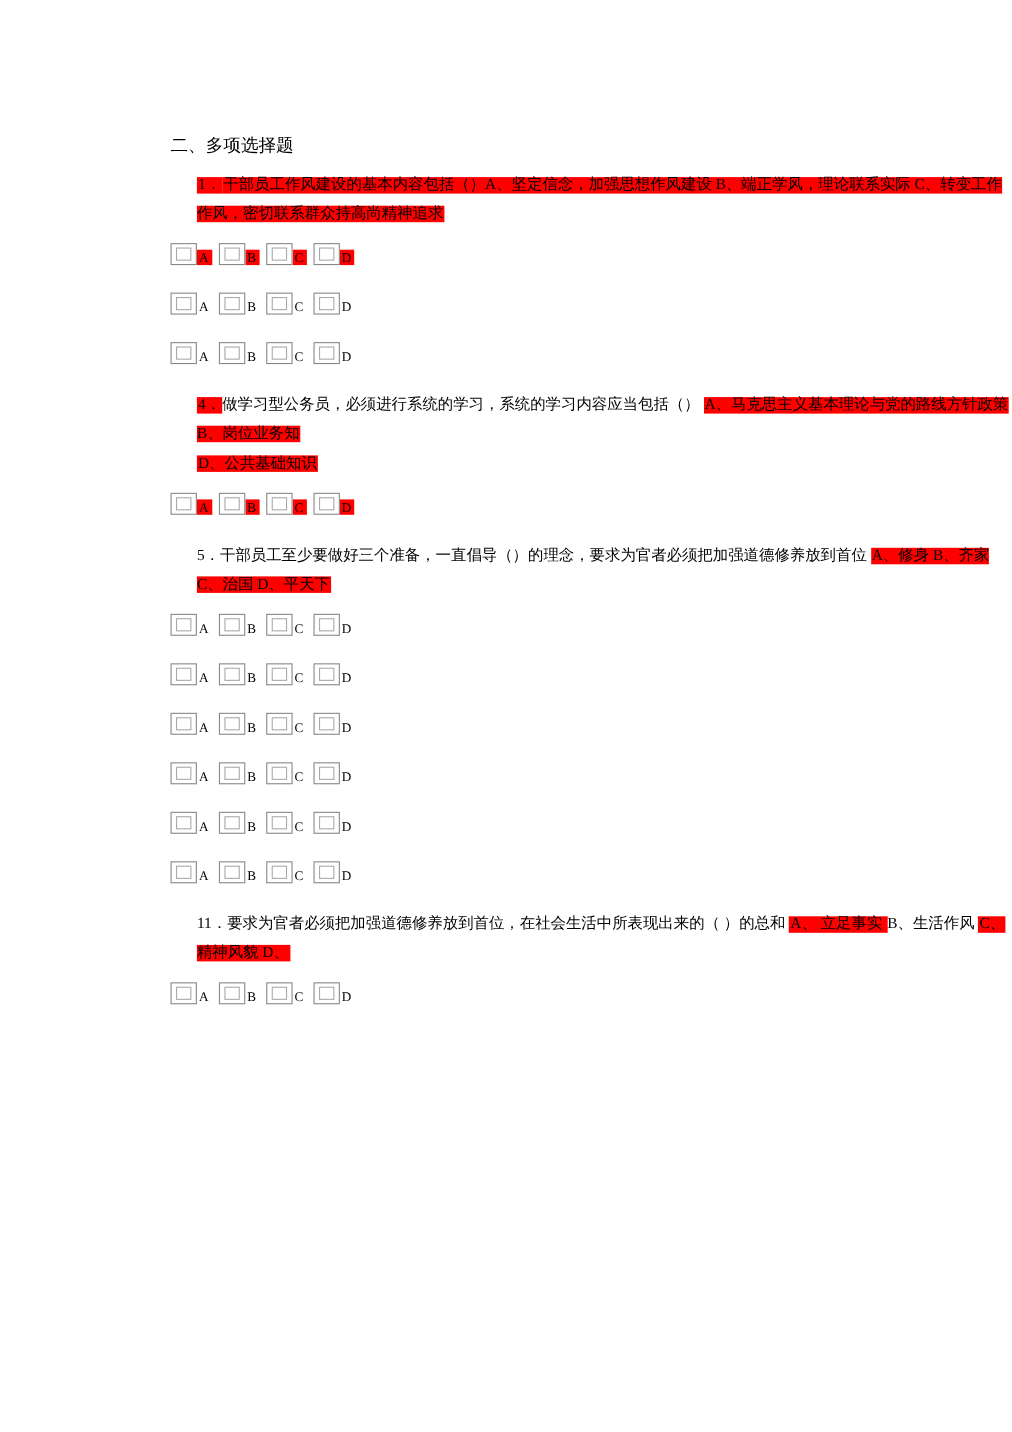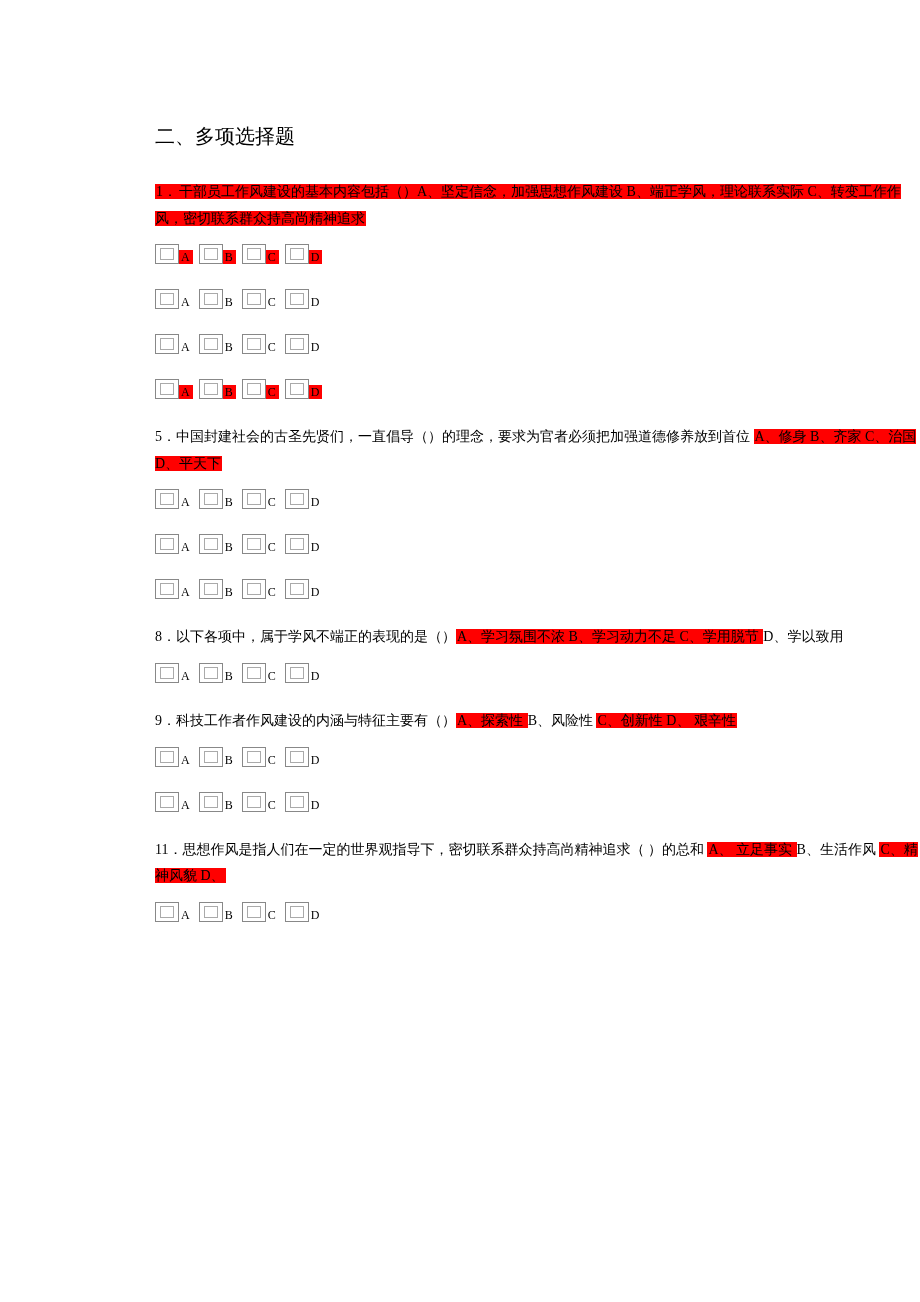--- a/index.html
+++ b/index.html
@@ -8,31 +8,32 @@
     line-height: 1.6;
     margin: 0;
     padding: 120px 0 60px 155px;
     background: #fff;
     color: #000;
     width: 920px;
     box-sizing: border-box;
     overflow: hidden;
   }
   .section-title {
-    font-size: 20px;
-    margin-bottom: 27px;
+    font-size: 16px;
+    margin-bottom: 10px;
   }
   .question {
     margin-bottom: 15px;
     white-space: nowrap;
   }
   .qtext {
     margin-bottom: 12px;
     line-height: 1.9;
     white-space: normal;
+    margin-left: 24px;
   }
   .hl {
     background: #ff0000;
     color: #000;
     padding: 0 1px;
   }
   .opts {
     display: flex;
     gap: 6px;
     margin-bottom: 25px;
@@ -130,164 +131,163 @@
           <span class="cbox"></span>
           <span class="olabel">C</span>
         </div>
         <div class="opt">
           <span class="cbox"></span>
           <span class="olabel">D</span>
         </div>
       </div>
     </div>
     <div class="question">
+      <div class="qtext"><span class="hl">4．</span><span>做学习型公务员，必须进行系统的学习，系统的学习内容应当包括（） </span><span class="hl">A、马克思主义基本理论与党的路线方针政策 B、岗位业务知</span><br><span class="hl">D、公共基础知识</span></div>
       <div class="opts">
         <div class="opt">
           <span class="cbox"></span>
           <span class="olabel hl">A</span>
         </div>
         <div class="opt">
           <span class="cbox"></span>
           <span class="olabel hl">B</span>
         </div>
         <div class="opt">
           <span class="cbox"></span>
           <span class="olabel hl">C</span>
         </div>
         <div class="opt">
           <span class="cbox"></span>
           <span class="olabel hl">D</span>
         </div>
       </div>
     </div>
     <div class="question">
-      <div class="qtext"><span>5．</span><span>中国封建社会的古圣先贤们，一直倡导（）的理念，要求为官者必须把加强道德修养放到首位 </span><span class="hl">A、修身 B、齐家 C、治国 D、平天下</span></div>
-      <div class="opts">
-        <div class="opt">
-          <span class="cbox"></span>
-          <span class="olabel">A</span>
-        </div>
-        <div class="opt">
-          <span class="cbox"></span>
-          <span class="olabel">B</span>
-        </div>
-        <div class="opt">
-          <span class="cbox"></span>
-          <span class="olabel">C</span>
-        </div>
-        <div class="opt">
-          <span class="cbox"></span>
-          <span class="olabel">D</span>
-        </div>
-      </div>
-    </div>
-    <div class="question">
-      <div class="opts">
-        <div class="opt">
-          <span class="cbox"></span>
-          <span class="olabel">A</span>
-        </div>
-        <div class="opt">
-          <span class="cbox"></span>
-          <span class="olabel">B</span>
-        </div>
-        <div class="opt">
-          <span class="cbox"></span>
-          <span class="olabel">C</span>
-        </div>
-        <div class="opt">
-          <span class="cbox"></span>
-          <span class="olabel">D</span>
-        </div>
-      </div>
-    </div>
-    <div class="question">
-      <div class="opts">
-        <div class="opt">
-          <span class="cbox"></span>
-          <span class="olabel">A</span>
-        </div>
-        <div class="opt">
-          <span class="cbox"></span>
-          <span class="olabel">B</span>
-        </div>
-        <div class="opt">
-          <span class="cbox"></span>
-          <span class="olabel">C</span>
-        </div>
-        <div class="opt">
-          <span class="cbox"></span>
-          <span class="olabel">D</span>
-        </div>
-      </div>
-    </div>
-    <div class="question">
-      <div class="qtext"><span>8．</span><span>以下各项中，属于学风不端正的表现的是（）</span><span class="hl">A、学习氛围不浓 B、学习动力不足 C、学用脱节 </span><span>D、学以致用</span></div>
-      <div class="opts">
-        <div class="opt">
-          <span class="cbox"></span>
-          <span class="olabel">A</span>
-        </div>
-        <div class="opt">
-          <span class="cbox"></span>
-          <span class="olabel">B</span>
-        </div>
-        <div class="opt">
-          <span class="cbox"></span>
-          <span class="olabel">C</span>
-        </div>
-        <div class="opt">
-          <span class="cbox"></span>
-          <span class="olabel">D</span>
-        </div>
-      </div>
-    </div>
-    <div class="question">
-      <div class="qtext"><span>9．</span><span>科技工作者作风建设的内涵与特征主要有（）</span><span class="hl">A、探索性 </span><span>B、风险性 </span><span class="hl">C、创新性 D、 艰辛性</span></div>
-      <div class="opts">
-        <div class="opt">
-          <span class="cbox"></span>
-          <span class="olabel">A</span>
-        </div>
-        <div class="opt">
-          <span class="cbox"></span>
-          <span class="olabel">B</span>
-        </div>
-        <div class="opt">
-          <span class="cbox"></span>
-          <span class="olabel">C</span>
-        </div>
-        <div class="opt">
-          <span class="cbox"></span>
-          <span class="olabel">D</span>
-        </div>
-      </div>
-    </div>
-    <div class="question">
-      <div class="opts">
-        <div class="opt">
-          <span class="cbox"></span>
-          <span class="olabel">A</span>
-        </div>
-        <div class="opt">
-          <span class="cbox"></span>
-          <span class="olabel">B</span>
-        </div>
-        <div class="opt">
-          <span class="cbox"></span>
-          <span class="olabel">C</span>
-        </div>
-        <div class="opt">
-          <span class="cbox"></span>
-          <span class="olabel">D</span>
-        </div>
-      </div>
-    </div>
-    <div class="question">
-      <div class="qtext"><span>11．</span><span>思想作风是指人们在一定的世界观指导下，密切联系群众持高尚精神追求（  ）的总和 </span><span class="hl">A、 立足事实 </span><span>B、生活作风 </span><span class="hl">C、精神风貌 D、</span></div>
+      <div class="qtext"><span>5．</span><span>干部员工至少要做好三个准备，一直倡导（）的理念，要求为官者必须把加强道德修养放到首位 </span><span class="hl">A、修身 B、齐家 C、治国 D、平天下</span></div>
+      <div class="opts">
+        <div class="opt">
+          <span class="cbox"></span>
+          <span class="olabel">A</span>
+        </div>
+        <div class="opt">
+          <span class="cbox"></span>
+          <span class="olabel">B</span>
+        </div>
+        <div class="opt">
+          <span class="cbox"></span>
+          <span class="olabel">C</span>
+        </div>
+        <div class="opt">
+          <span class="cbox"></span>
+          <span class="olabel">D</span>
+        </div>
+      </div>
+    </div>
+    <div class="question">
+      <div class="opts">
+        <div class="opt">
+          <span class="cbox"></span>
+          <span class="olabel">A</span>
+        </div>
+        <div class="opt">
+          <span class="cbox"></span>
+          <span class="olabel">B</span>
+        </div>
+        <div class="opt">
+          <span class="cbox"></span>
+          <span class="olabel">C</span>
+        </div>
+        <div class="opt">
+          <span class="cbox"></span>
+          <span class="olabel">D</span>
+        </div>
+      </div>
+    </div>
+    <div class="question">
+      <div class="opts">
+        <div class="opt">
+          <span class="cbox"></span>
+          <span class="olabel">A</span>
+        </div>
+        <div class="opt">
+          <span class="cbox"></span>
+          <span class="olabel">B</span>
+        </div>
+        <div class="opt">
+          <span class="cbox"></span>
+          <span class="olabel">C</span>
+        </div>
+        <div class="opt">
+          <span class="cbox"></span>
+          <span class="olabel">D</span>
+        </div>
+      </div>
+    </div>
+    <div class="question">
+      <div class="opts">
+        <div class="opt">
+          <span class="cbox"></span>
+          <span class="olabel">A</span>
+        </div>
+        <div class="opt">
+          <span class="cbox"></span>
+          <span class="olabel">B</span>
+        </div>
+        <div class="opt">
+          <span class="cbox"></span>
+          <span class="olabel">C</span>
+        </div>
+        <div class="opt">
+          <span class="cbox"></span>
+          <span class="olabel">D</span>
+        </div>
+      </div>
+    </div>
+    <div class="question">
+      <div class="opts">
+        <div class="opt">
+          <span class="cbox"></span>
+          <span class="olabel">A</span>
+        </div>
+        <div class="opt">
+          <span class="cbox"></span>
+          <span class="olabel">B</span>
+        </div>
+        <div class="opt">
+          <span class="cbox"></span>
+          <span class="olabel">C</span>
+        </div>
+        <div class="opt">
+          <span class="cbox"></span>
+          <span class="olabel">D</span>
+        </div>
+      </div>
+    </div>
+    <div class="question">
+      <div class="opts">
+        <div class="opt">
+          <span class="cbox"></span>
+          <span class="olabel">A</span>
+        </div>
+        <div class="opt">
+          <span class="cbox"></span>
+          <span class="olabel">B</span>
+        </div>
+        <div class="opt">
+          <span class="cbox"></span>
+          <span class="olabel">C</span>
+        </div>
+        <div class="opt">
+          <span class="cbox"></span>
+          <span class="olabel">D</span>
+        </div>
+      </div>
+    </div>
+    <div class="question">
+      <div class="qtext"><span>11．</span><span>要求为官者必须把加强道德修养放到首位，在社会生活中所表现出来的（  ）的总和 </span><span class="hl">A、 立足事实 </span><span>B、生活作风 </span><span class="hl">C、精神风貌 D、</span></div>
       <div class="opts">
         <div class="opt">
           <span class="cbox"></span>
           <span class="olabel">A</span>
         </div>
         <div class="opt">
           <span class="cbox"></span>
           <span class="olabel">B</span>
         </div>
         <div class="opt">

